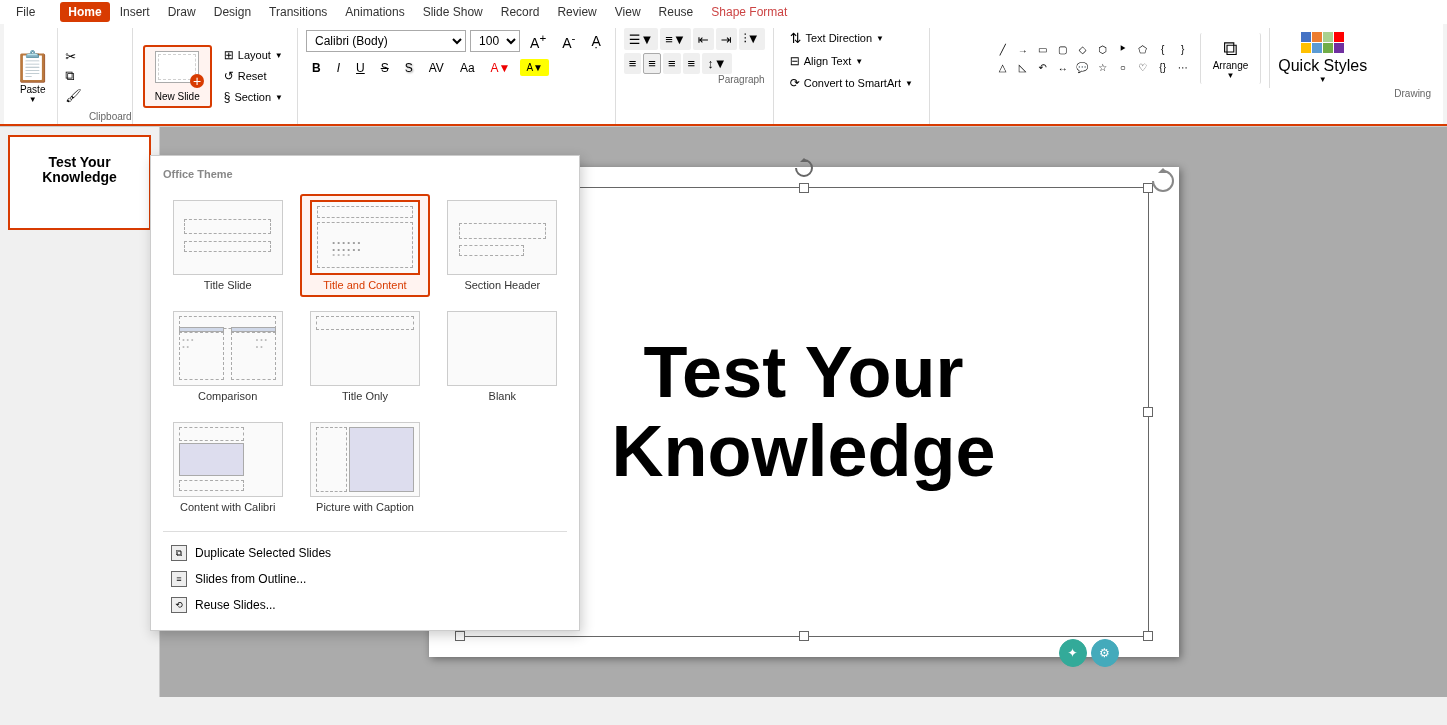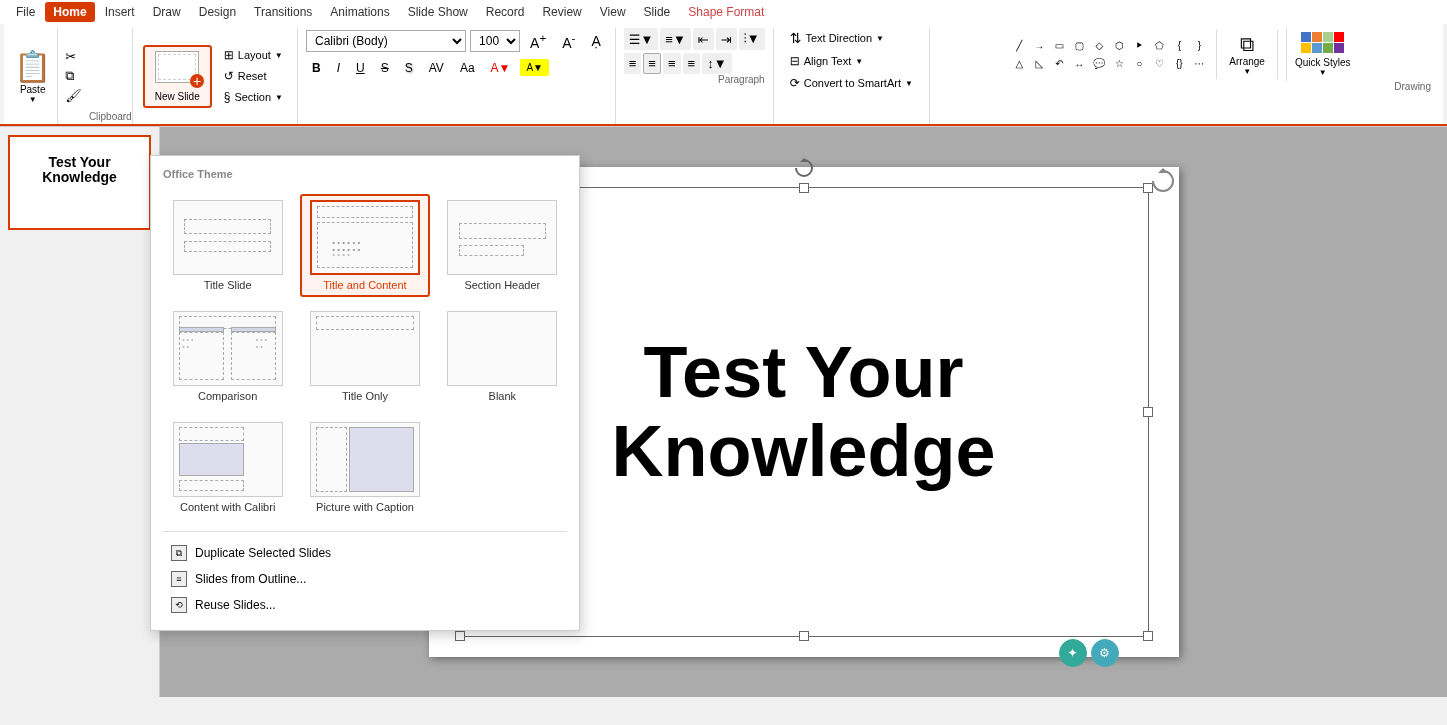--- a/index.html
+++ b/index.html
@@ -4,21 +4,21 @@
   <style>
     * { box-sizing: border-box; margin: 0; padding: 0; }
     body { font-family: 'Segoe UI', Arial, sans-serif; background: #f0f0f0; width: 1447px; height: 725px; overflow: hidden; font-size: 12px; }
 
     
     .ribbon-container { background: #fff; border-bottom: 1px solid #ccc; }
 
     
     .menu-bar { display: flex; align-items: center; padding: 2px 8px; gap: 2px; background: #fff; }
     .menu-item { padding: 3px 8px; cursor: pointer; border-radius: 3px; font-size: 12px; color: #333; }
-    .menu-item.active { background: #d83b01; color: white; font-weight: bold; border-radius: 3px; }
+    .menu-item.active { background: #d83b01; color: white; font-weight: bold; border-radius: 3px; margin-left: 15px; }
 
     
     .tab-bar { display: flex; align-items: stretch; background: #f3f3f3; border-bottom: 2px solid #d83b01; padding: 0 4px; }
     .ribbon-group { display: flex; flex-direction: column; align-items: center; border-right: 1px solid #ddd; padding: 0 8px; min-width: fit-content; }
     .ribbon-group:last-child { border-right: none; }
 
     
     .new-slide-btn { display: flex; flex-direction: column; align-items: center; justify-content: center; border: 2px solid #d83b01; border-radius: 3px; padding: 4px 10px; cursor: pointer; background: #fff3f0; margin: 2px; }
     .slide-ctrl-btn { display: flex; align-items: center; gap: 4px; padding: 2px 6px; cursor: pointer; border-radius: 2px; font-size: 11px; }
 
@@ -121,21 +121,21 @@
     <span class="menu-item active" style="background:#d83b01; color:white; border-radius:3px;">Home</span>
     <span class="menu-item">Insert</span>
     <span class="menu-item">Draw</span>
     <span class="menu-item">Design</span>
     <span class="menu-item">Transitions</span>
     <span class="menu-item">Animations</span>
     <span class="menu-item">Slide Show</span>
     <span class="menu-item">Record</span>
     <span class="menu-item">Review</span>
     <span class="menu-item">View</span>
-    <span class="menu-item">Slide</span>
+    <span class="menu-item">Reuse</span>
     <span class="menu-item shape-format-label">Shape Format</span>
   </div>
 
   <div class="tab-bar">
 
     <div style="display:flex; width:100%; background:white; padding:4px 4px 0; gap:0; align-items:stretch; min-height:100px;">
 
       <div class="ribbon-group" style="flex-direction:row; align-items:stretch; padding:0; gap:0;">
         <div style="display:flex; align-items:stretch; gap:0;">
           <div style="display:flex; flex-direction:column; align-items:center; justify-content:center; padding:2px 6px; cursor:pointer; border-right:1px solid #e0e0e0;">
@@ -295,21 +295,21 @@
             <div style="display:grid; grid-template-columns:repeat(4,10px); gap:1px; margin-bottom:4px;">
               <div style="width:10px;height:10px;background:#4472C4;"></div>
               <div style="width:10px;height:10px;background:#ED7D31;"></div>
               <div style="width:10px;height:10px;background:#A9D18E;"></div>
               <div style="width:10px;height:10px;background:#FF0000;"></div>
               <div style="width:10px;height:10px;background:#FFC000;"></div>
               <div style="width:10px;height:10px;background:#5B9BD5;"></div>
               <div style="width:10px;height:10px;background:#70AD47;"></div>
               <div style="width:10px;height:10px;background:#7030A0;"></div>
             </div>
-            <div style="font-size:10px; text-align:center;">Quick
+            <div style="font-size:16px; text-align:center;">Quick
 Styles</div>
             <div style="font-size:8px;">▼</div>
           </div>
         </div>
         <div style="font-size:10px; color:#666; align-self:flex-end;">Drawing</div>
       </div>
     </div>
   </div>
 </div>
 

